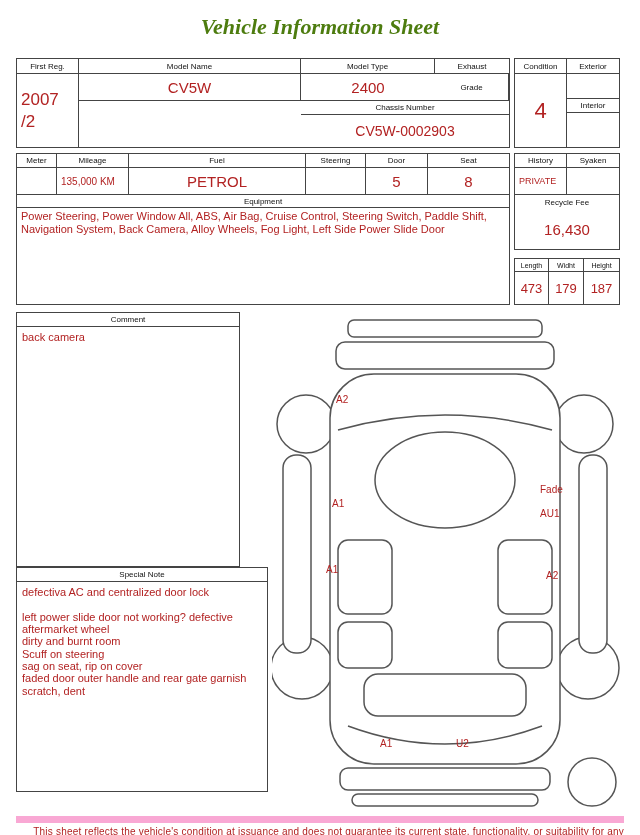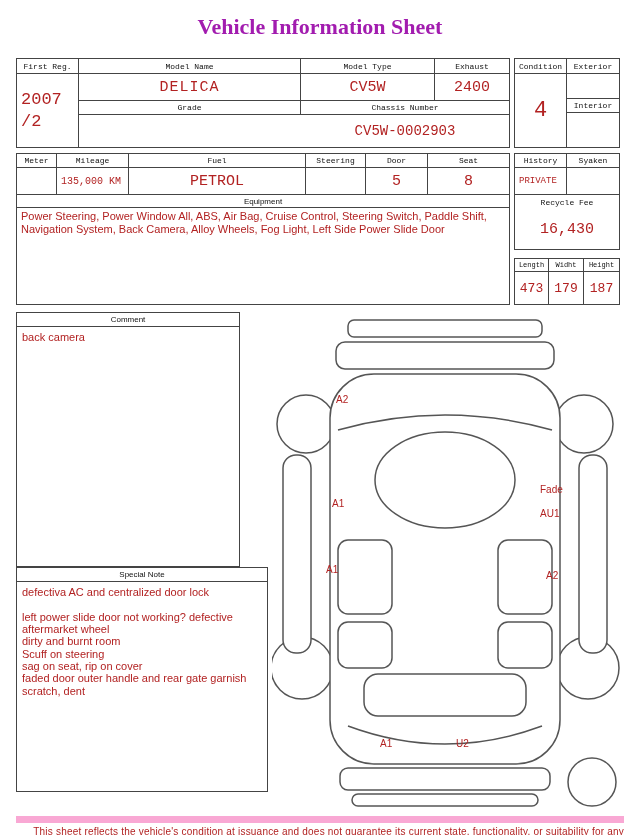--- a/index.html
+++ b/index.html
@@ -3,31 +3,31 @@
 <meta charset="utf-8">
 <style>
   * { margin:0; padding:0; box-sizing:border-box; }
   html,body { background:#fff; }
   .page {
     position:relative; width:640px; height:835px; background:#fff;
     font-family:"Liberation Sans", sans-serif; color:#111; overflow:hidden;
   }
   .abs { position:absolute; }
   .box { border:1px solid #444; background:#fff; }
-  .grid { display:grid;font-family:Liberation Mono, monospace; }
+  .grid { display:grid; }
   .cell { display:flex; align-items:center; justify-content:center; overflow:hidden; }
   .br { border-right:1px solid #444; }
   .bb { border-bottom:1px solid #444; }
   .lab { font-size:8px; color:#111; }
   .val { color:#b22222; }
   .left { justify-content:flex-start; padding-left:4px; }
   .pre { white-space:pre-line; }
 
   #title { top:14px; left:0; width:640px; text-align:center;
-    font-family:"Liberation Serif", serif; font-weight:600; font-size:22px; color:#a21caf; }
+    font-family:"Liberation Serif", serif; font-weight:600; font-size:22px; color:#4d7c0f;font-style:italic; }
 
   
   #boxA { left:16px; top:58px; width:494px; height:90px;
     grid-template-columns:62px 222px 134px 74px; grid-template-rows:15px 27px 14px 32px; }
   #firstRegVal { grid-row:2 / span 3; font-size:17px; line-height:1.25; align-items:center; }
   .span2col { grid-column:3 / span 2; }
 
   #boxB { left:514px; top:58px; width:106px; height:90px;
     grid-template-columns:52px 52px; grid-template-rows:15px 25px 14px 34px; }
   #conditionVal { grid-row:2 / span 3; font-size:22px; }
@@ -74,21 +74,20 @@
   <div id="title" class="abs">Vehicle Information Sheet</div>
 
   <div id="boxA" class="abs box grid">
     <div class="cell lab br bb">First Reg.</div>
     <div class="cell lab br bb">Model Name</div>
     <div class="cell lab br bb">Model Type</div>
     <div class="cell lab bb">Exhaust</div>
 
     <div id="firstRegVal" class="cell val br left pre">2007
 /2</div>
-    <div class="cell val v15 br bb" style="letter-spacing:1px;">DELICA</div>
     <div class="cell val v15 br bb">CV5W</div>
     <div class="cell val v15 bb">2400</div>
 
     <div class="cell lab br bb">Grade</div>
     <div class="cell lab bb span2col">Chassis Number</div>
 
     <div class="cell val span2col" style="font-size:14px;">CV5W-0002903</div>
   </div>
 
   <div id="boxB" class="abs box grid">

